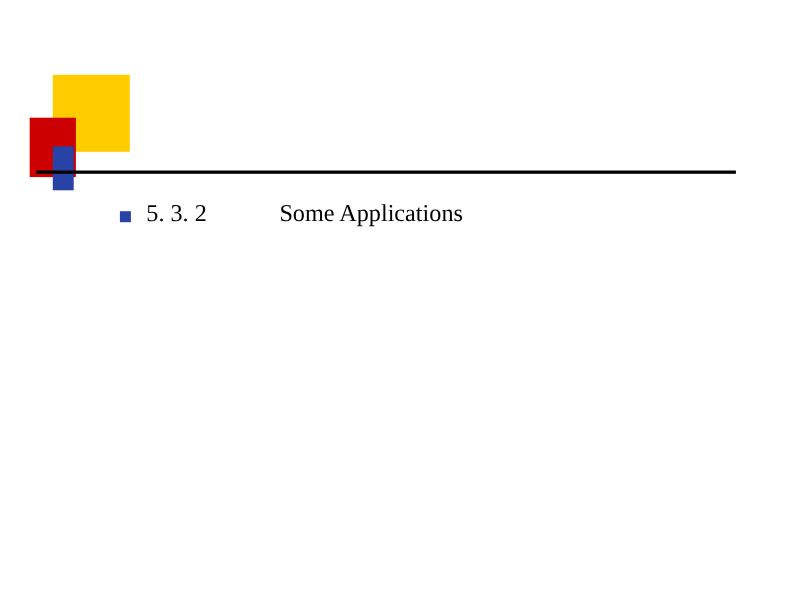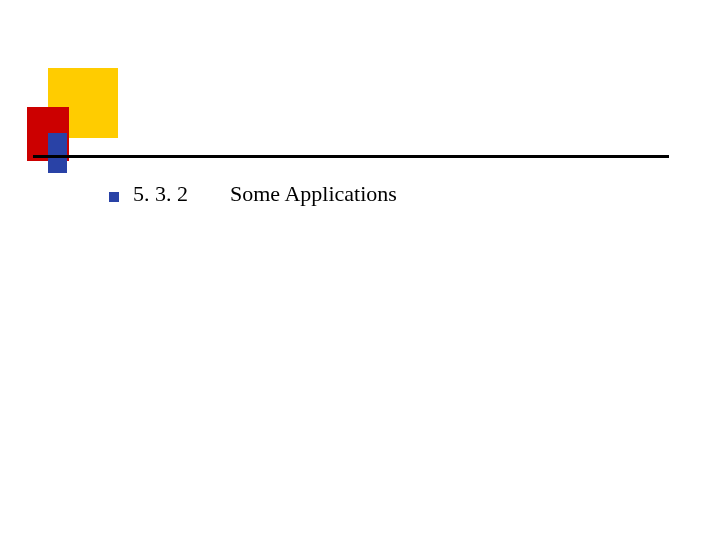--- a/index.html
+++ b/index.html
@@ -59,21 +59,21 @@
     margin-top: 6px;
   }
   .section-number {
     font-size: 22px;
     color: #000;
     white-space: pre;
   }
   .section-title {
     font-size: 22px;
     color: #000;
-    margin-left: 42px;
+    margin-left: 66px;
   }
 </style>
 </head>
 <body>
 
 <div class="slide">
   <div class="deco-yellow"></div>
   <div class="deco-red"></div>
   <div class="deco-blue"></div>
   <div class="divider"></div>

